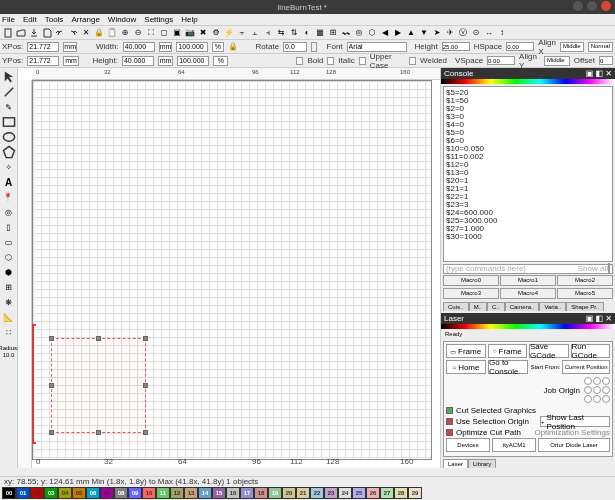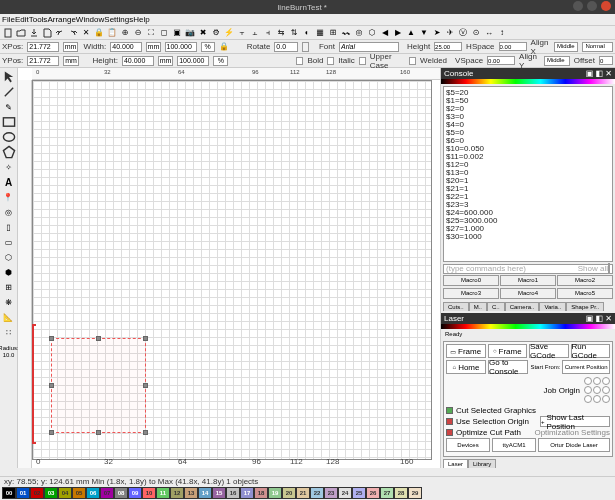--- a/index.html
+++ b/index.html
@@ -1,21 +1,21 @@
 <!DOCTYPE html>
 <html><head>
 <meta charset="utf-8">
 <style>
 *{box-sizing:border-box;margin:0;padding:0;font-family:Arial,sans-serif;font-size:8px}
 body{background:#ededed;width:615px;height:500px;overflow:hidden;position:relative}
 .titlebar{height:14px;background:#3a3a3a;color:#ccc;display:flex;align-items:center;justify-content:space-between;padding:0 4px}
 .titlebar .title{flex:1;text-align:center;font-size:8px}
 .winbtns span{display:inline-block;width:10px;height:10px;border-radius:50%;margin-left:2px;background:#555}
 .winbtns .close{background:#D7472F}
-.menubar{height:12px;background:#ededed;display:flex;align-items:center;padding:0 2px;gap:0;font-size:8px;border-bottom:1px solid #ccc}
+.menubar{height:12px;background:#ededed;display:flex;align-items:center;padding:0 2px;gap:8px;font-size:8px;border-bottom:1px solid #ccc}
 .menubar span{cursor:default}
 .toolbar{height:14px;display:flex;align-items:center;gap:1px;padding:1px 2px;border-bottom:1px solid #ccc}
 .tbtn{width:12px;height:12px;display:flex;align-items:center;justify-content:center;border:1px solid transparent;background:#ededed}
 .tbtn svg{width:10px;height:10px}
 .propbar{display:flex;align-items:center;padding:1px 2px;gap:4px;font-size:7px;border-bottom:1px solid #ccc;height:14px}
 .propbar .lbl{color:#333}
 .numfield{width:32px;height:10px;border:1px solid #999;background:#fff;font-size:7px;padding:0 1px}
 .unitbox{width:18px;height:10px;border:1px solid #999;background:#fff;font-size:7px;text-align:center}
 .spinner{width:8px;height:10px;border:1px solid #999;background:#f0f0f0}
 .chk{width:8px;height:8px;border:1px solid #999;background:#fff}
@@ -140,31 +140,31 @@
   <div class="tbtn">ⓥ</div>
   <div class="tbtn">⊙</div>
   <div class="tbtn">↔</div>
   <div class="tbtn">↕</div>
 </div>
 
 <div class="propbar">
   <span class="lbl">XPos:</span>
   <input class="numfield" value="21.772" style="">
   <span class="unitbox">mm</span>
-  <span class="lbl" style="margin-left:2px">Width:</span>
+  <span class="lbl" style="margin-left:15px">Width:</span>
   <input class="numfield" value="40.000" style="">
   <span class="unitbox">mm</span>
   <input class="numfield" value="100.000" style="">
   <span class="unitbox">%</span>
   <span class="tbtn">🔒</span>
   <span style="margin-left:12px" class="lbl">Rotate</span>
   <input class="numfield" style="width: 24px;" value="0.0">
   <span class="spinner"></span>
   <span style="margin-left:6px" class="lbl">Font</span>
-  <input class="numfield" style="width: 60px; font-style: italic;" value="Arial">
+  <input class="numfield" style="width: 60px;" value="Arial">
   <span style="flex:1"></span>
   <span class="lbl">Height</span>
   <input class="small-input" value="25.00" style="">
   <span class="lbl">HSpace</span>
   <input class="small-input" value="0.00" style="">
   <span class="lbl">Align X</span>
   <span class="sel" style="width:30px">Middle</span>
   <span class="sel" style="width:38px">Normal</span>
 </div>
 

